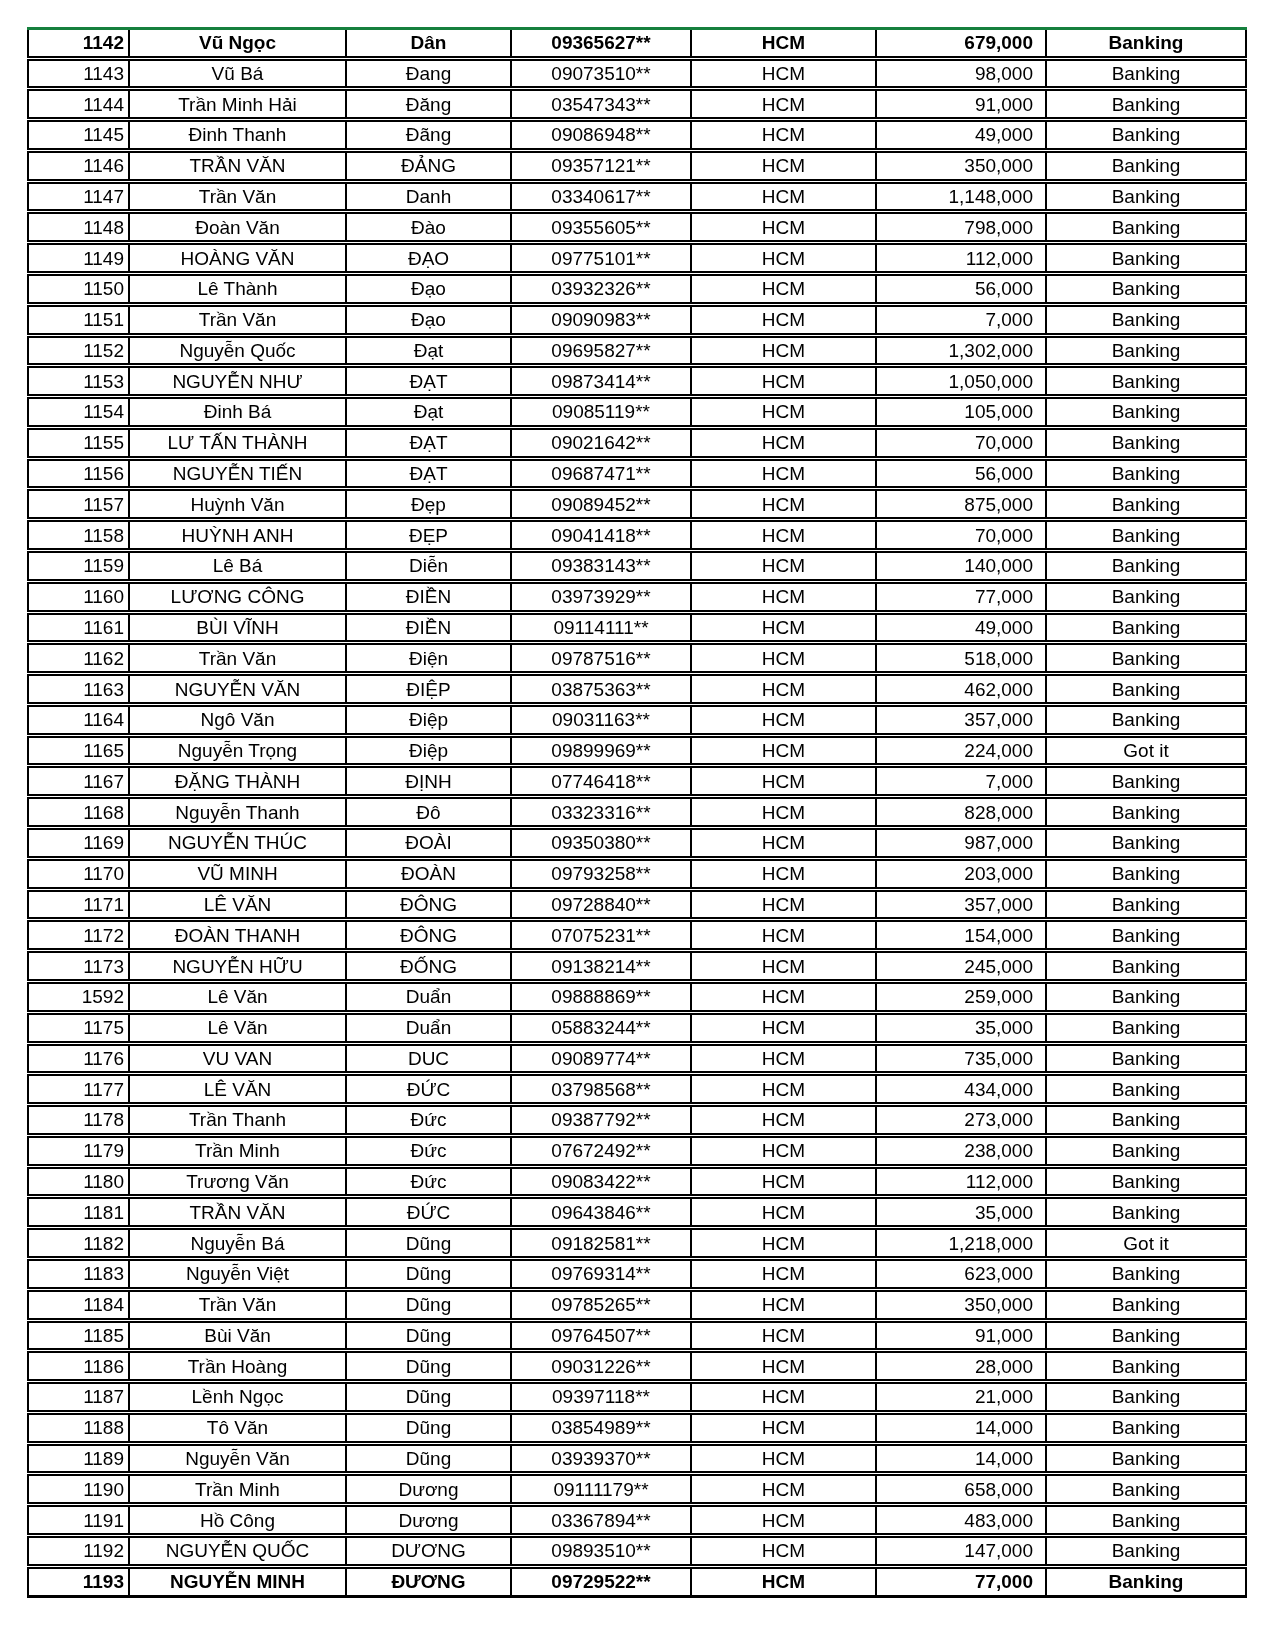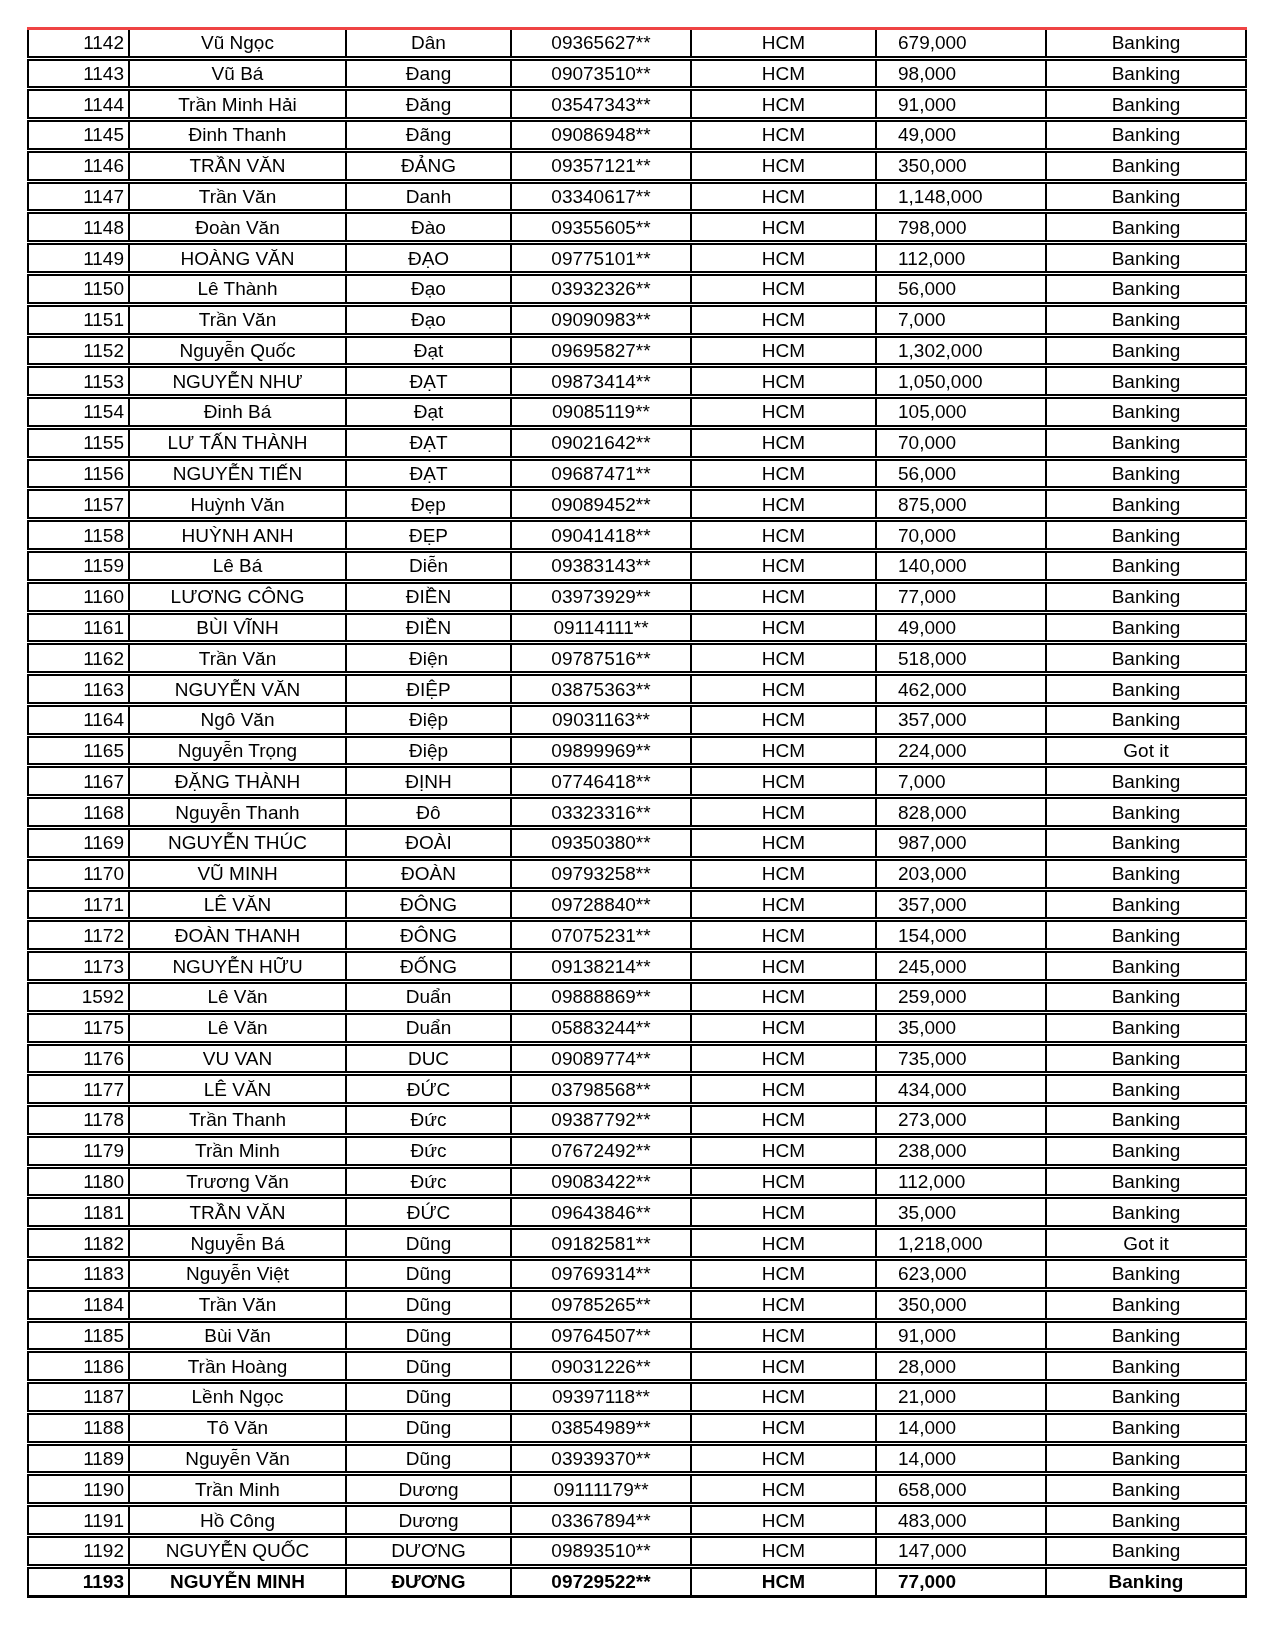--- a/index.html
+++ b/index.html
@@ -32,28 +32,28 @@
     border-bottom: 5px double #000000;
     font-size: 19px;
     line-height: 1;
     text-align: center;
     vertical-align: middle;
     padding: 0 2px;
     overflow: hidden;
     white-space: nowrap;
     color: #000000;
   }
-  table.records tr:first-child td { border-top: 3px solid #ef4444; }
+  table.records tr:first-child td { border-top: 3px solid #15803d; font-weight: bold; }
   table.records tr:last-child td { border-bottom: 3px solid #000000; font-weight: bold; }
   table.records td.col-id {
     text-align: right;
     padding-right: 4px;
   }
   table.records td.col-amount {
-    text-align: left;
+    text-align: right;
     padding-right: 12px;
     padding-left: 21px;
   }
 </style>
 </head>
 <body>
 
 <div class="page">
   <table class="records">
     <colgroup>

